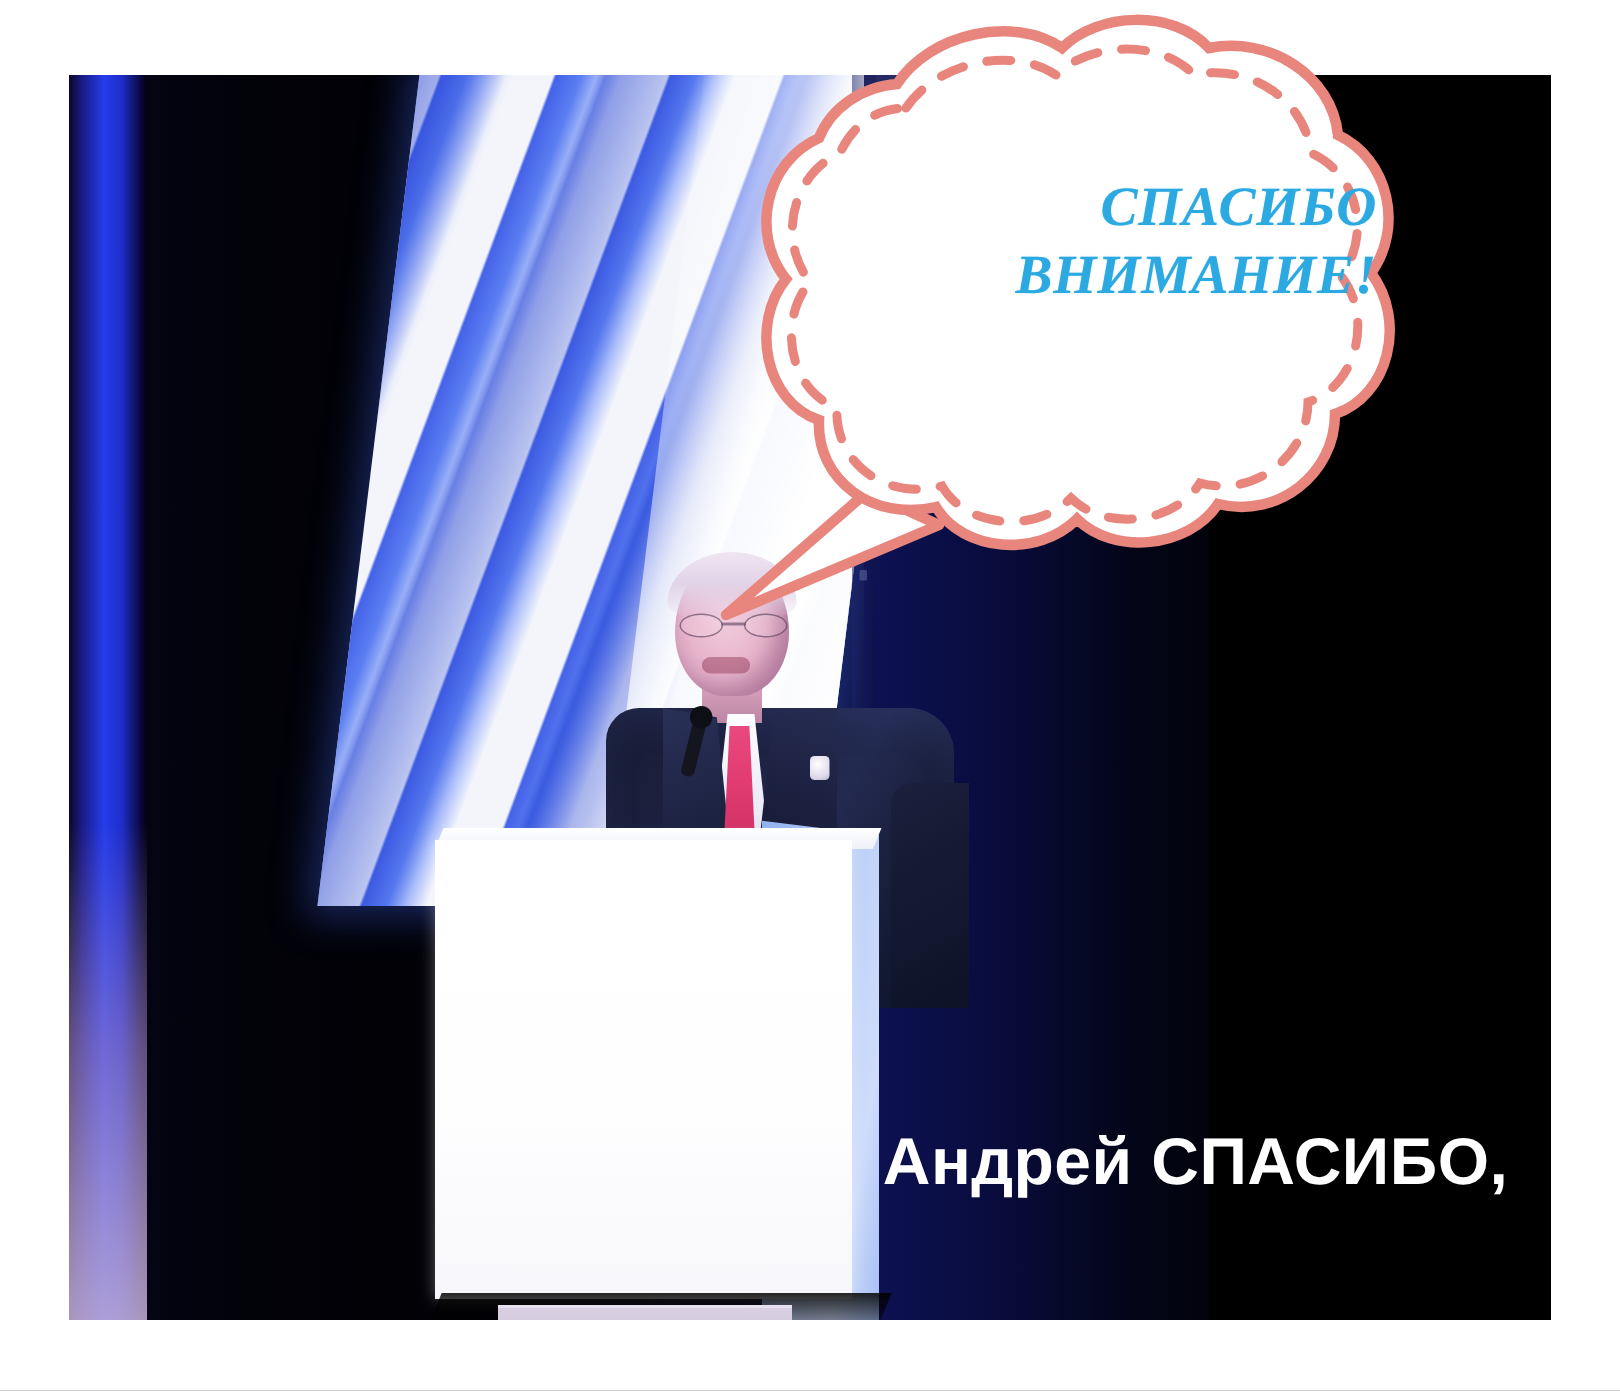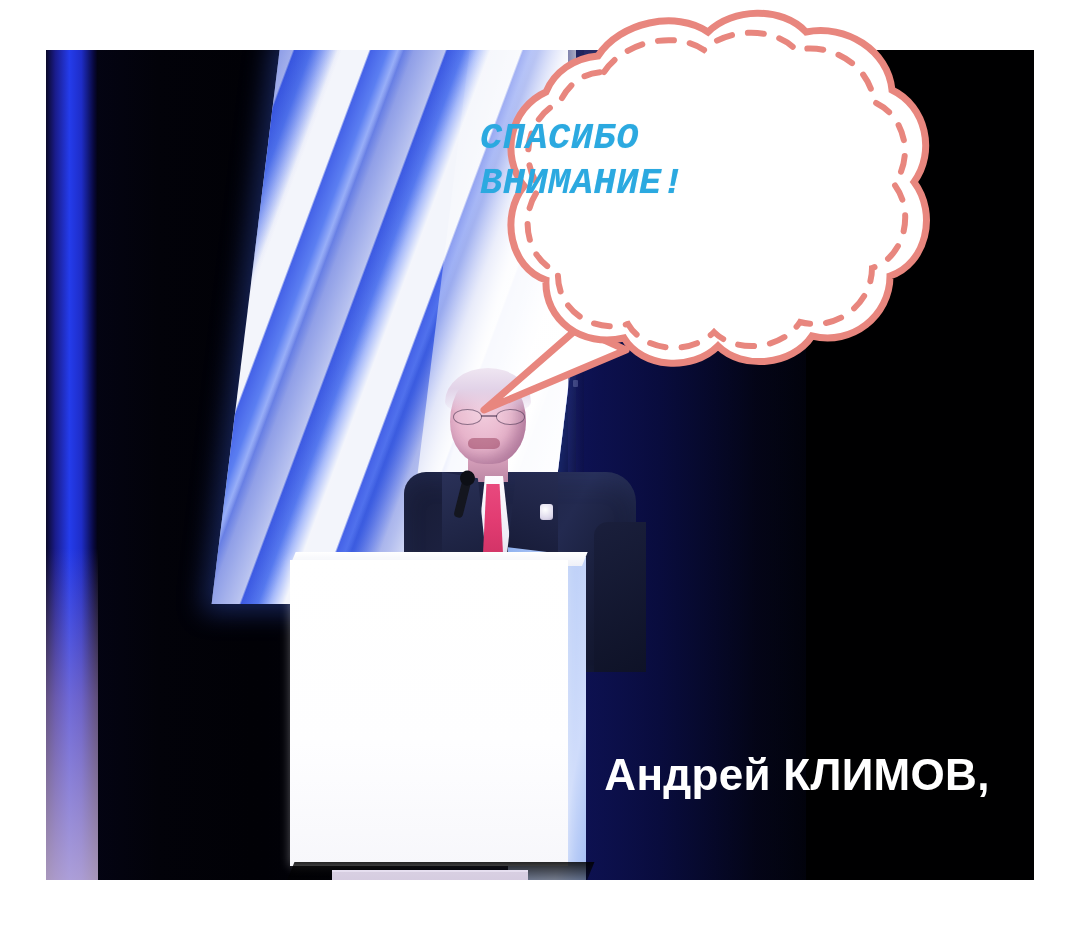--- a/index.html
+++ b/index.html
@@ -300,25 +300,25 @@
     left: 470px;
     top: 10px;
     width: 470px;
     height: 400px;
     pointer-events: none;
   }
   .bubble-wrap svg { display: block; width: 470px; height: 400px; overflow: visible; }
 
   .bubble-text {
     position: absolute;
-    left: 480px;
+    left: 528px;
     top: 118px;
     width: 390px;
-    text-align: left;
-    font-family: Liberation Mono, monospace;
+    text-align: right;
+    font-family: Liberation Serif, serif;
     font-style: italic;
     font-weight: 700;
     color: #2BA9E0;
     letter-spacing: 0.5px;
     line-height: 1.12;
     text-shadow: 0 0 1px rgba(43,169,224,0.35);
   }
   .bubble-text .l1 { font-size: 37px; display: block; }
   .bubble-text .l2 { font-size: 37px; display: block; margin-top: 4px; }
   .bubble-text .l3 { font-size: 37px; display: block; margin-top: 4px; }
@@ -438,16 +438,16 @@
       <use href="#cloudInner" fill="none" stroke="#E8867E" stroke-width="6" stroke-dasharray="16 16" stroke-linecap="round"></use>
     </svg>
   </div>
 
   <div class="bubble-text">
     <span class="l1">СПАСИБО</span>
     <span class="l3">ВНИМАНИЕ!</span>
   </div>
 
   <div class="caption">
-    <span class="cap-line">Андрей КЛИМОВ,</span>
+    <span class="cap-line">Андрей СПАСИБО,</span>
   </div>
 
 </div>
 
 </body></html>

